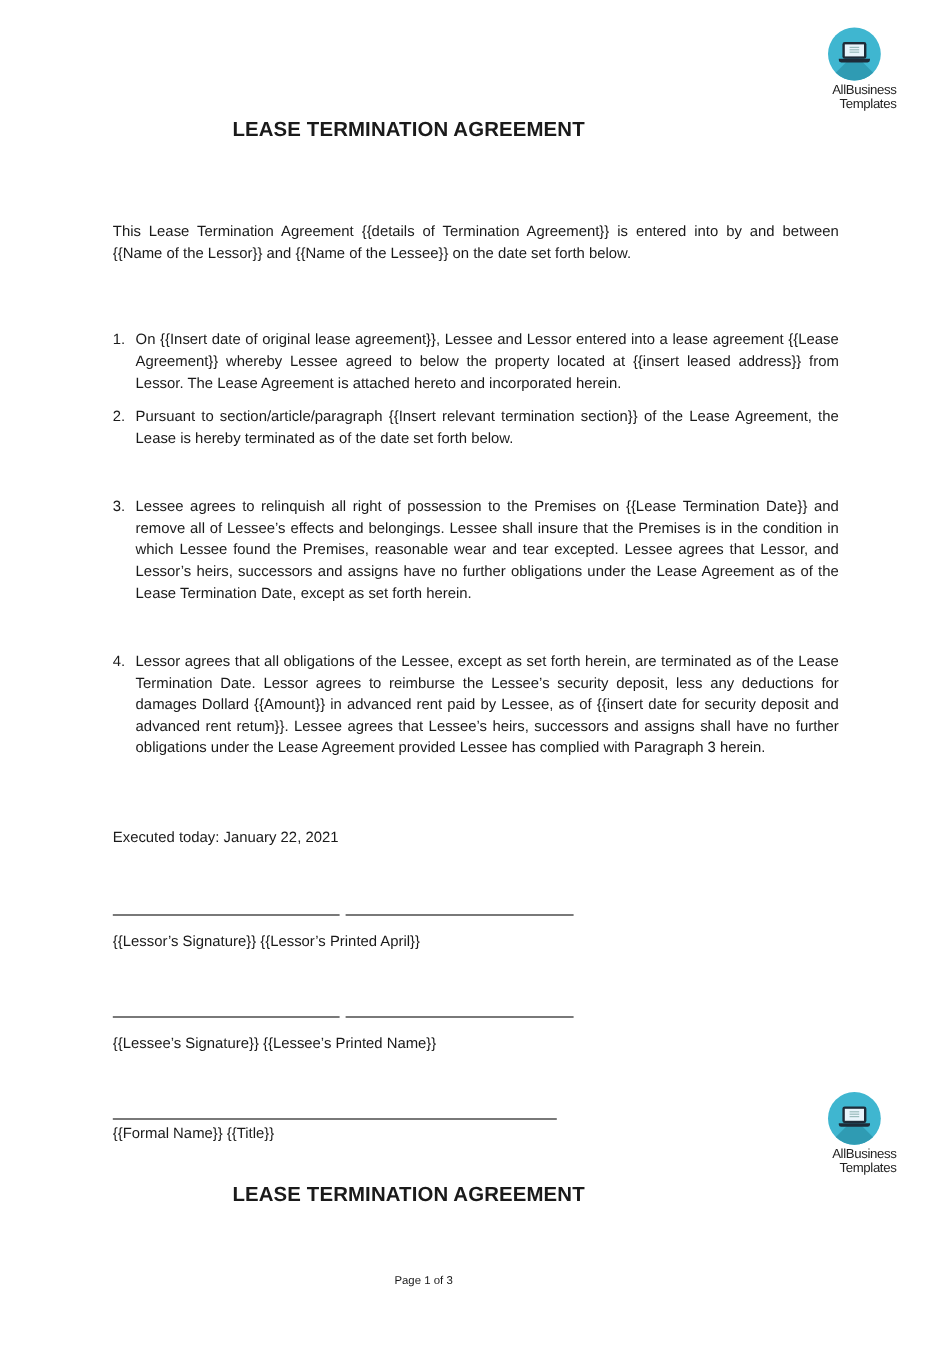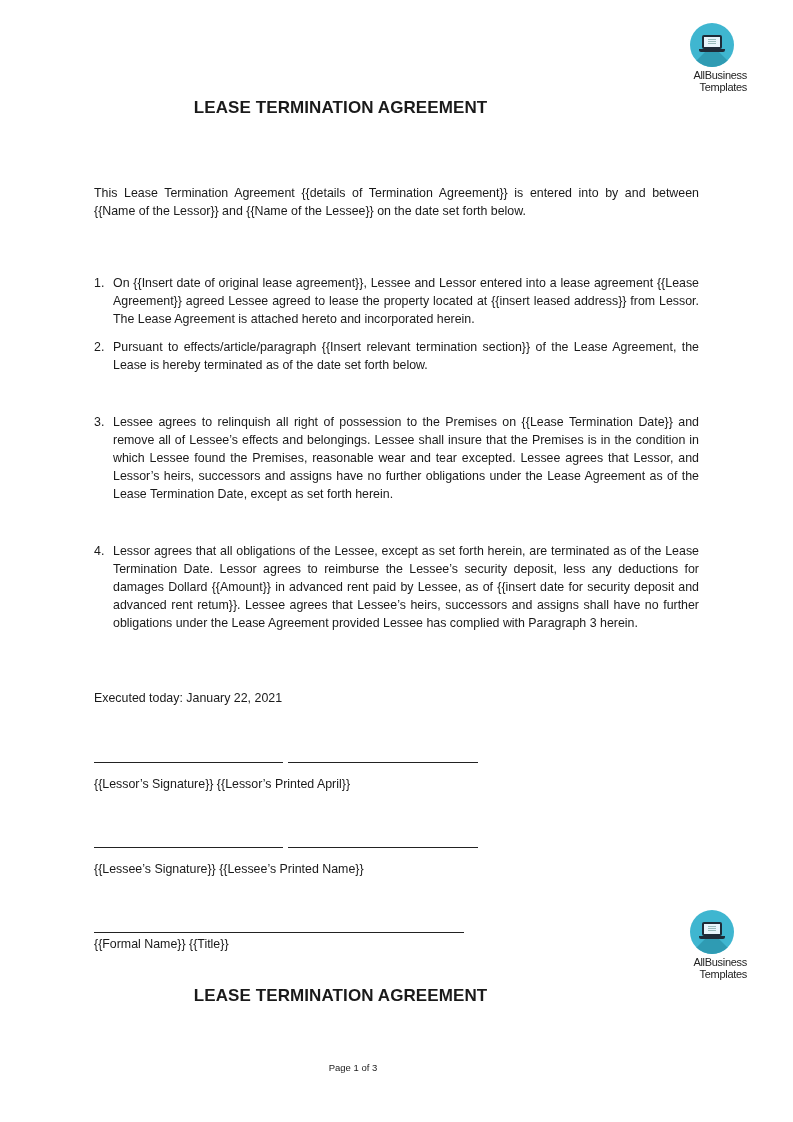--- a/index.html
+++ b/index.html
@@ -80,26 +80,26 @@
     </div>
   </div>
 
   <div class="title" style="top:98px;">LEASE TERMINATION AGREEMENT</div>
 
 
   <div class="text" style="top:184px;">This Lease Termination Agreement {{details of Termination Agreement}} is entered into by and between {{Name of the Lessor}} and {{Name of the Lessee}} on the date set forth below.</div>
 
   <div class="item" style="top:274px;">
     <span class="num">1.</span>
-    <div class="body">On {{Insert date of original lease agreement}}, Lessee and Lessor entered into a lease agreement {{Lease Agreement}} agreed Lessee agreed to lease the property located at {{insert leased address}} from Lessor. The Lease Agreement is attached hereto and incorporated herein.</div>
+    <div class="body">On {{Insert date of original lease agreement}}, Lessee and Lessor entered into a lease agreement {{Lease Agreement}} whereby Lessee agreed to below the property located at {{insert leased address}} from Lessor. The Lease Agreement is attached hereto and incorporated herein.</div>
   </div>
 
   <div class="item" style="top:338px;">
     <span class="num">2.</span>
-    <div class="body">Pursuant to effects/article/paragraph {{Insert relevant termination section}} of the Lease Agreement, the Lease is hereby terminated as of the date set forth below.</div>
+    <div class="body">Pursuant to section/article/paragraph {{Insert relevant termination section}} of the Lease Agreement, the Lease is hereby terminated as of the date set forth below.</div>
   </div>
 
   <div class="item" style="top:413px;">
     <span class="num">3.</span>
     <div class="body">Lessee agrees to relinquish all right of possession to the Premises on {{Lease Termination Date}} and remove all of Lessee’s effects and belongings. Lessee shall insure that the Premises is in the condition in which Lessee found the Premises, reasonable wear and tear excepted. Lessee agrees that Lessor, and Lessor’s heirs, successors and assigns have no further obligations under the Lease Agreement as of the Lease Termination Date, except as set forth herein.</div>
   </div>
 
   <div class="item" style="top:542px;">
     <span class="num">4.</span>
     <div class="body">Lessor agrees that all obligations of the Lessee, except as set forth herein, are terminated as of the Lease Termination Date. Lessor agrees to reimburse the Lessee’s security deposit, less any deductions for damages Dollard {{Amount}} in advanced rent paid by Lessee, as of {{insert date for security deposit and advanced rent retum}}. Lessee agrees that Lessee’s heirs, successors and assigns shall have no further obligations under the Lease Agreement provided Lessee has complied with Paragraph 3 herein.</div>

